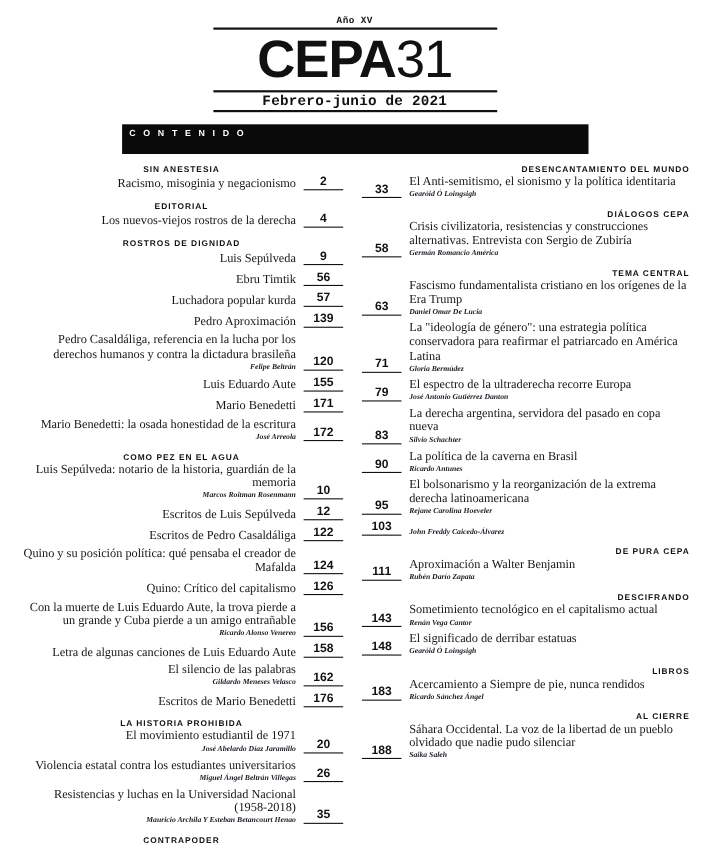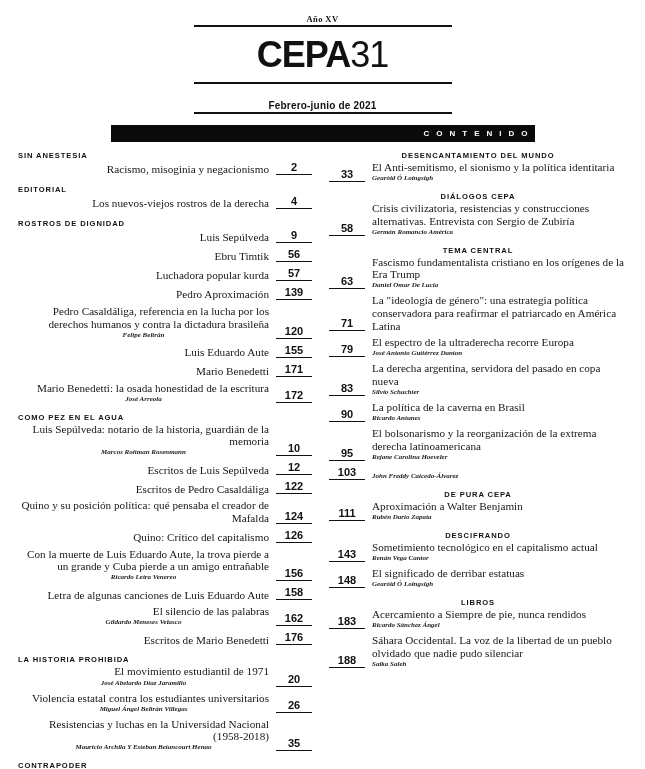--- a/index.html
+++ b/index.html
@@ -13,60 +13,60 @@
   .page{
     position:relative;
     width:645px;height:769px;
     box-sizing:border-box;
     padding:14px 18px 8px 18px;
   }
 
   
   .masthead{ text-align:center; }
   .masthead .anio{
-    font-family:Liberation Serif, serif;
+    font-family:Liberation Mono, monospace;
     font-weight:bold;
     font-size:8.5px;
     letter-spacing:.4px;
     color:#111;
     margin:0 0 1px 0;
   }
   .rule-wrap{
     width:258px;margin:0 auto;
   }
   .rule{ height:2px;background:#111; width:100%; }
   .logo{
     font-family:"Liberation Sans", sans-serif;
-    font-size:36px;
+    font-size:48px;
     line-height:54px;
     letter-spacing:-1px;
     font-weight:bold;
     color:#111;
     padding:1px 0 0 0;
     white-space:nowrap;
   }
   .logo .num{
     font-weight:300;
     color:#111;
   }
   .fecha{
-    font-family:Liberation Sans, sans-serif;
-    font-weight:bold;
-    font-size:10px;
+    font-family:Liberation Mono, monospace;
+    font-weight:bold;
+    font-size:13px;
     letter-spacing:.2px;
-    padding:16px 0 1px 0;
+    padding:0 0 1px 0;
   }
 
   
   .banner{
     margin:11px auto 9px auto;
-    width:424px;height:17px;
+    width:424px;height:27px;
     background:#0a0a0a;
     color:#ffffff;
-    text-align:right;
+    text-align:left;
     font-family:"Liberation Sans", sans-serif;
     font-weight:bold;
     font-size:8px;
     letter-spacing:7px;
     line-height:17px;
     text-indent:7px;
   }
 
   
   .columns{
@@ -79,22 +79,22 @@
   .col-right{ width:unset; flex:1; padding-left:9px; }
 
   .section-head{
     font-family:"Liberation Sans", sans-serif;
     font-weight:bold;
     font-size:7.6px;
     letter-spacing:.9px;
     color:#111;
     margin:9px 0 1px 0;
   }
-  .col-left .section-head{ text-align:left; }
-  .col-right .section-head{ text-align:center; }
+  .col-left .section-head{ text-align:center; }
+  .col-right .section-head{ text-align:right; }
   .section-head.first{ margin-top:0; }
 
   
   .entry{
     display:flex;
     align-items:flex-end;
     margin:0 0 4px 0;
   }
   .col-left .entry{ justify-content:flex-end; }
 
@@ -110,21 +110,21 @@
   .title .ital{ }
   .author{
     font-family:"Liberation Serif", serif;
     font-style:italic;
     font-weight:bold;
     font-size:7px;
     line-height:9px;
     color:#1a1a22;
     margin-top:.5px;
   }
-  .col-left .author{ text-align:center;font-family:Liberation Serif, serif; }
+  .col-left .author{ text-align:right;font-family:Liberation Serif, serif; }
   .col-right .author{ text-align:left; }
 
   .pagebox{
     width:36px;
     flex:0 0 36px;
     text-align:center;
     font-family:"Liberation Sans", sans-serif;
     font-weight:bold;
     font-size:11px;
     color:#111;
@@ -251,21 +251,21 @@
         </div>
         <div class="entry">
           <div class="titlewrap">
             <div class="title">Quino: Crítico del capitalismo</div>
           </div>
           <div class="pagebox">126</div>
         </div>
         <div class="entry">
           <div class="titlewrap">
             <div class="title">Con la muerte de Luis Eduardo Aute, la trova pierde a un grande y Cuba pierde a un amigo entrañable</div>
-            <div class="author">Ricardo Letra Venereo</div>
+            <div class="author">Ricardo Alonso Venereo</div>
           </div>
           <div class="pagebox">156</div>
         </div>
         <div class="entry">
           <div class="titlewrap">
             <div class="title">Letra de algunas canciones de Luis Eduardo Aute</div>
           </div>
           <div class="pagebox">158</div>
         </div>
         <div class="entry">
@@ -334,20 +334,21 @@
           <div class="pagebox">63</div>
           <div class="titlewrap">
             <div class="title">Fascismo fundamentalista cristiano en los orígenes de la Era Trump</div>
             <div class="author">Daniel Omar De Lucia</div>
           </div>
         </div>
         <div class="entry">
           <div class="pagebox">71</div>
           <div class="titlewrap">
             <div class="title">La "ideología de género": una estrategia política conservadora para reafirmar el patriarcado en América Latina</div>
+            <div class="author">Gloria Bermúdez</div>
           </div>
         </div>
         <div class="entry">
           <div class="pagebox">79</div>
           <div class="titlewrap">
             <div class="title">El espectro de la ultraderecha recorre Europa</div>
             <div class="author">José Antonio Gutiérrez Danton</div>
           </div>
         </div>
         <div class="entry">
@@ -401,20 +402,21 @@
           </div>
         </div>
         <div class="section-head">LIBROS</div>
         <div class="entry">
           <div class="pagebox">183</div>
           <div class="titlewrap">
             <div class="title">Acercamiento a <span class="ital">Siempre de pie, nunca rendidos</span></div>
             <div class="author">Ricardo Sánchez Ángel</div>
           </div>
         </div>
+        <div class="section-head">AL CIERRE</div>
         <div class="entry">
           <div class="pagebox">188</div>
           <div class="titlewrap">
             <div class="title">Sáhara Occidental. La voz de la libertad de un pueblo olvidado que nadie pudo silenciar</div>
             <div class="author">Saika Saleh</div>
           </div>
         </div>
       </div>
   </div>
 

